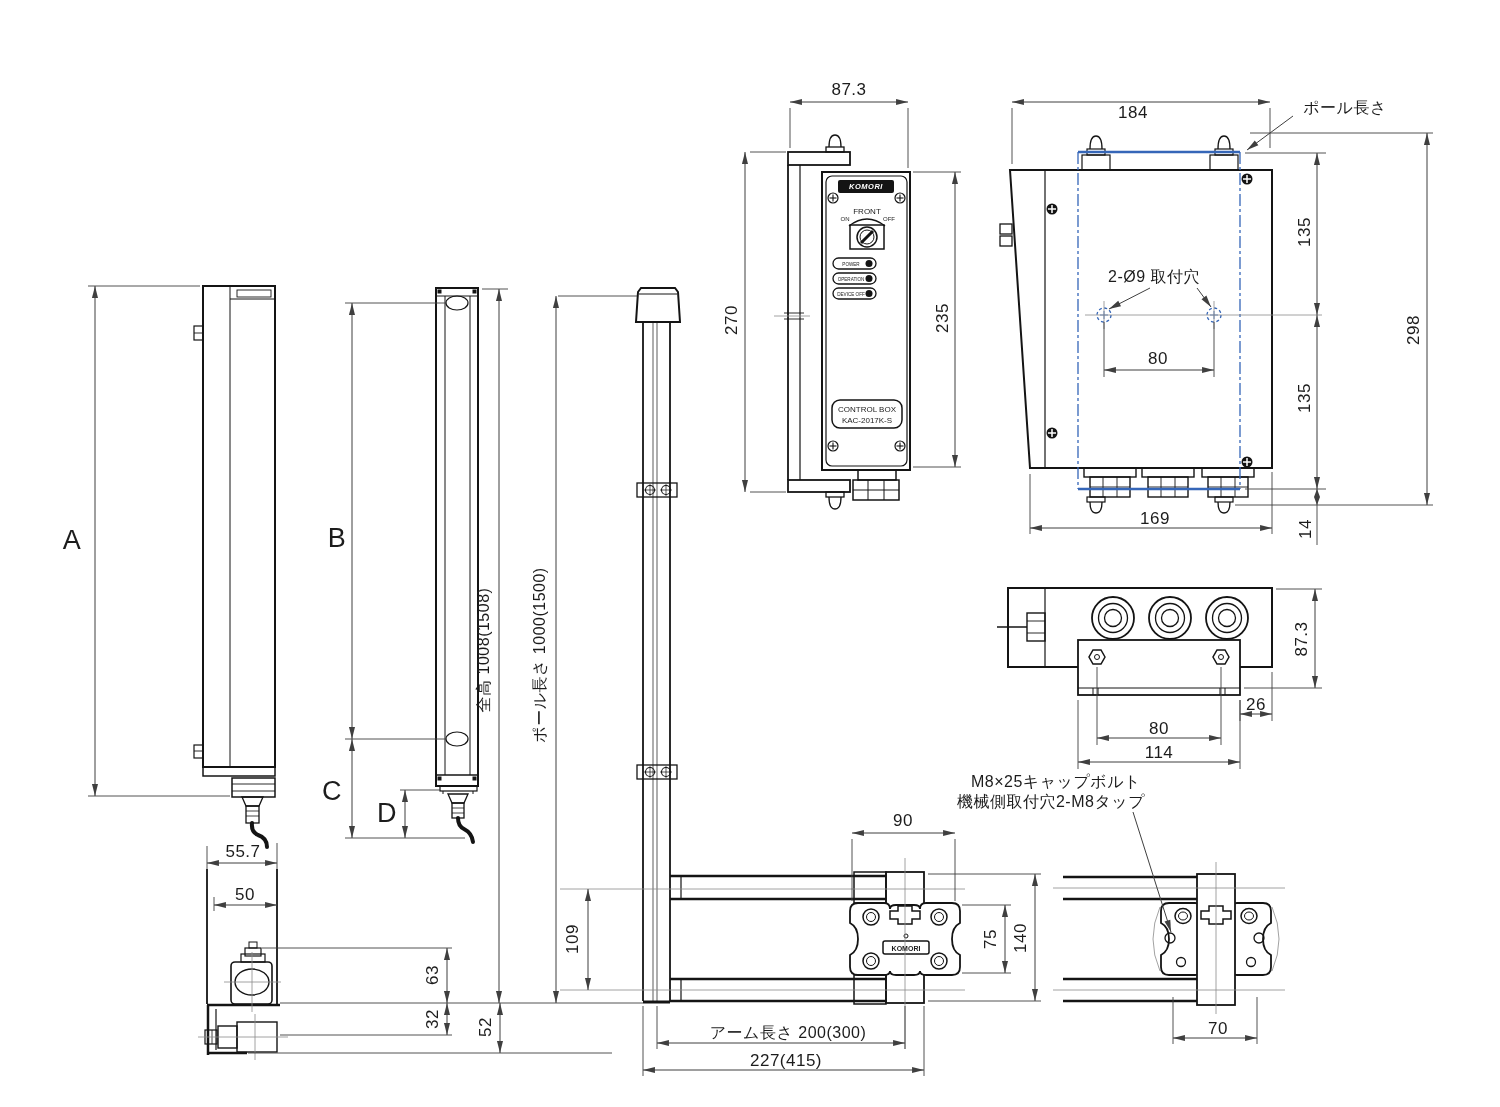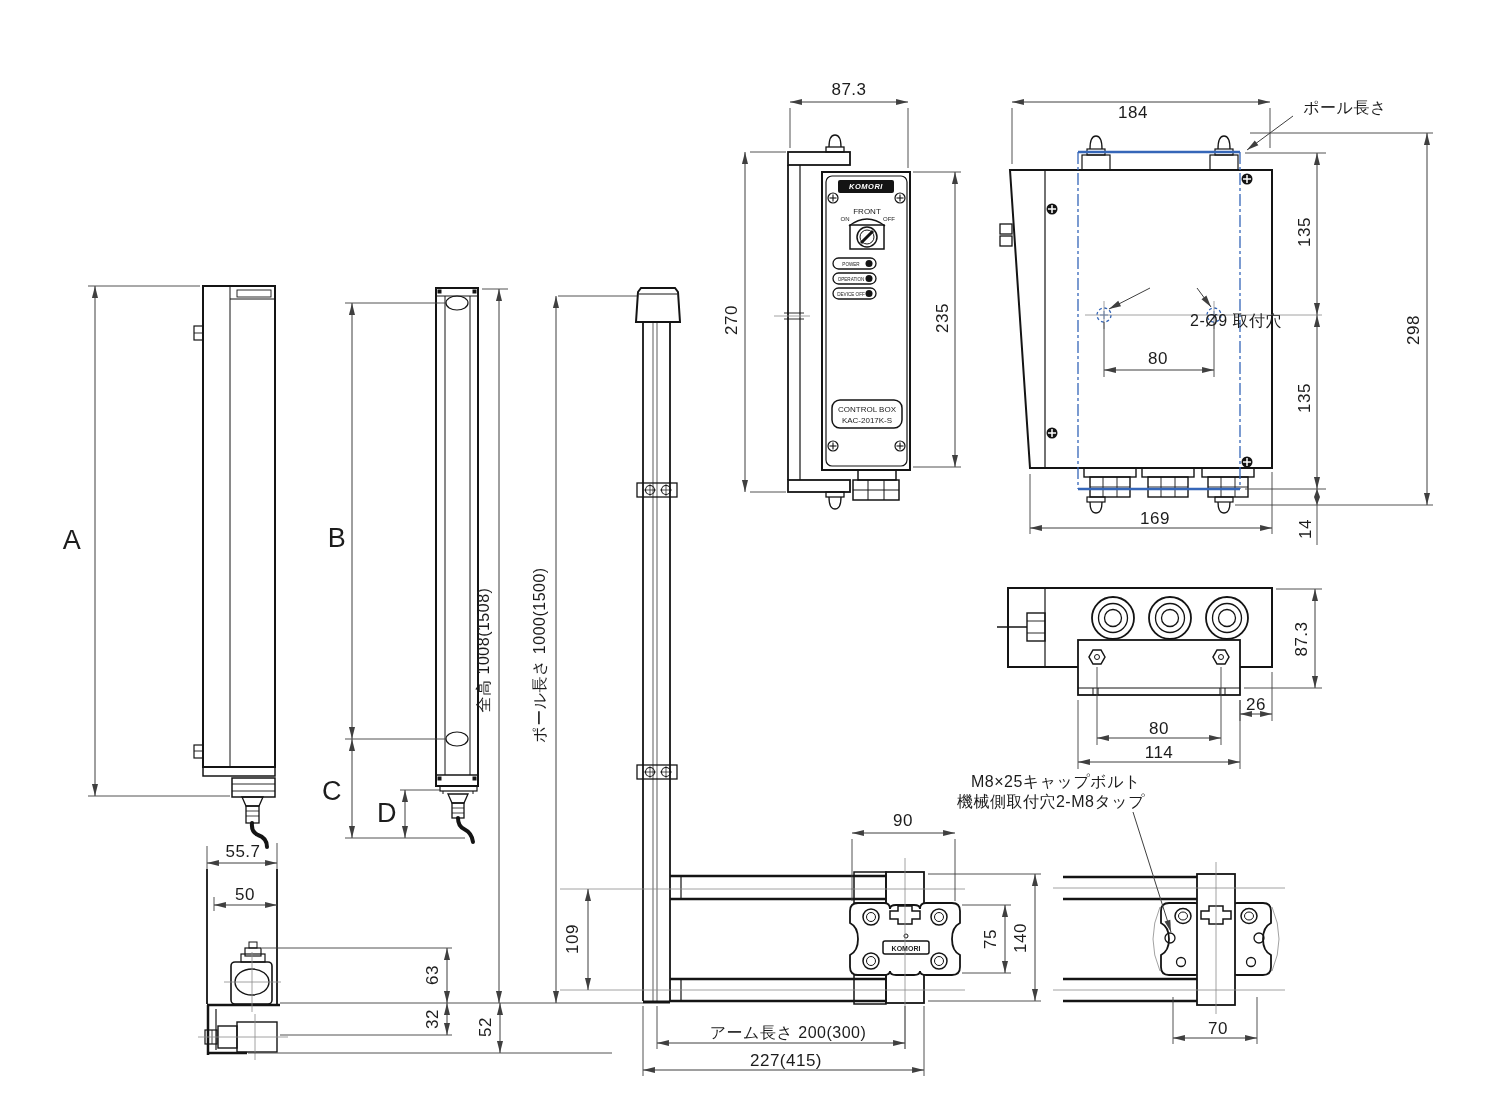--- a/index.html
+++ b/index.html
@@ -493,21 +493,21 @@
 <span class="t" style="left:1158px;top:359px;">80</span>
 <span class="t" style="left:1155px;top:519px;">169</span>
 <span class="t tv" style="left:1306px;top:529px;">14</span>
 
 <span class="t tv" style="left:1302px;top:639px;">87.3</span>
 <span class="t" style="left:1256px;top:705px;">26</span>
 <span class="t" style="left:1159px;top:729px;">80</span>
 <span class="t" style="left:1159px;top:753px;">114</span>
 
 <span class="t jp" style="left:1345px;top:108px;">ポール長さ</span>
-<span class="t jp" style="left:1236px;top:277px;margin-top:44px;">2-Ø9 取付穴</span>
+<span class="t jp" style="left:1154px;top:277px;">2-Ø9 取付穴</span>
 <span class="t jp" style="left:1056px;top:782px;">M8×25キャップボルト</span>
 <span class="t jp" style="left:1051px;top:802px;">機械側取付穴2-M8タップ</span>
 
 <span class="t logo-txt" style="left:866px;top:186px;">KOMORI</span>
 <span class="t cb f8" style="left:867px;top:211px;">FRONT</span>
 <span class="t cb f6" style="left:845px;top:219px;">ON</span>
 <span class="t cb f6" style="left:889px;top:219px;">OFF</span>
 <span class="t cb f5" style="left:851px;top:263.5px;">POWER</span>
 <span class="t cb f5" style="left:851px;top:278.5px;">OPERATION</span>
 <span class="t cb f5" style="left:851px;top:293.5px;">DEVICE OFF</span>

